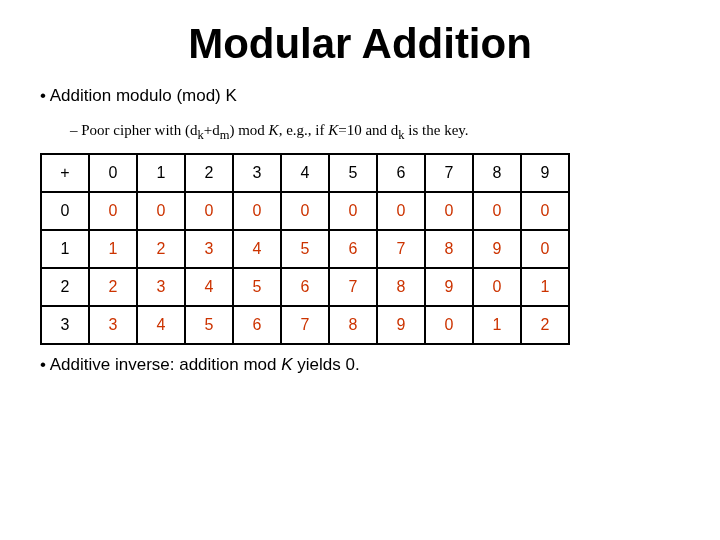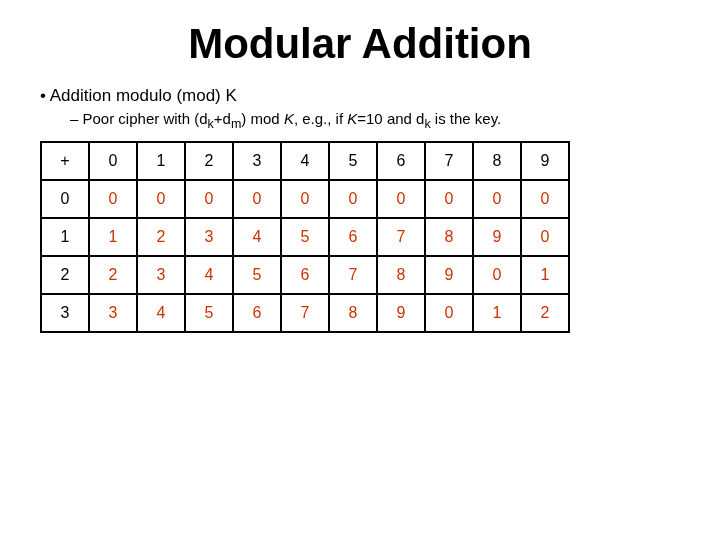--- a/index.html
+++ b/index.html
@@ -22,31 +22,31 @@
       text-align: center;
       font-size: 42px;
       font-weight: bold;
       font-family: 'Comic Sans MS', 'Chalkboard SE', cursive, sans-serif;
       margin-bottom: 18px;
       color: #000;
     }
 
     .bullet-main {
       font-size: 17px;
-      margin-bottom: 4px;
+      margin-bottom: 16px;
       color: #000;
       font-family: 'Comic Sans MS', 'Chalkboard SE', cursive, sans-serif;
     }
 
     .bullet-sub {
       font-size: 15px;
       margin-left: 30px;
       margin-bottom: 10px;
       color: #000;
-      font-family: Liberation Sans, sans-serif;
+      font-family: Liberation Serif, serif;
     }
 
     table {
       border-collapse: collapse;
       margin: 8px 0 10px 0;
       width: auto;
     }
 
     td {
       border: 2px solid #000;
@@ -165,14 +165,17 @@
           <td class="data-cell">7</td>
           <td class="data-cell">8</td>
           <td class="data-cell">9</td>
           <td class="data-cell">0</td>
           <td class="data-cell">1</td>
           <td class="data-cell">2</td>
         </tr>
       </tbody>
   </table>
 
+  <div class="bullet-bottom">
+    • Additive inverse: addition mod <em>K</em> yields 0.
+  </div>
 
 </div>
 
 </body></html>

